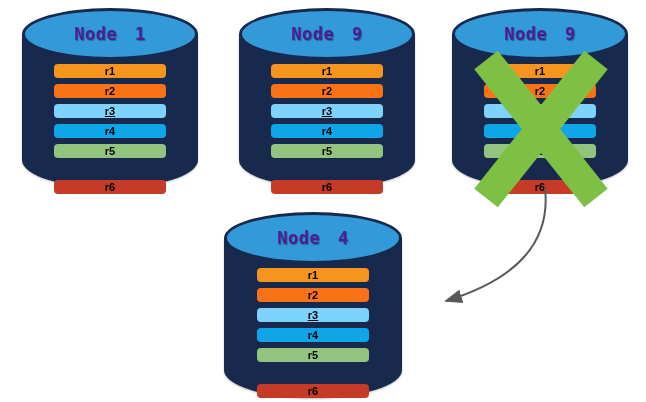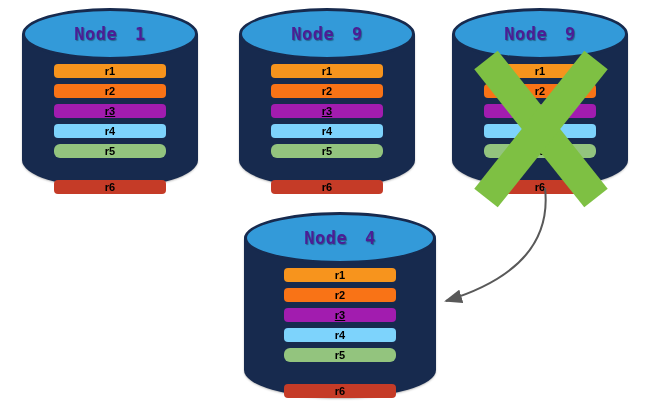--- a/index.html
+++ b/index.html
@@ -10,21 +10,21 @@
     background: #ffffff;
     overflow: hidden;
     font-family: "Liberation Sans", sans-serif;
   }
 
   
   .node { position: absolute; }
   .pos-n1 { left: 22px;  top: 8px;   width: 176px; height: 180px; }
   .pos-n2 { left: 239px; top: 8px;   width: 176px; height: 180px; }
   .pos-n3 { left: 452px; top: 8px;   width: 176px; height: 180px; }
-  .pos-n4 { left: 244px; top: 212px; width: 192px; height: 186px; }
+  .pos-n4 { left: 224px; top: 212px; width: 178px; height: 186px; }
 
   .cyl-body {
     position: absolute;
     left: 0; right: 0; top: 26px; bottom: 0;
     background: #172A4E;
     border-radius: 0 0 50% 50% / 0 0 28px 28px;
     box-shadow: 0 1px 2px rgba(0,0,0,0.25);
   }
   .cyl-top {
     position: absolute;
@@ -67,23 +67,23 @@
     justify-content: center;
   }
   .row-label {
     color: #000000;
     font-weight: bold;
     font-size: 11px;
     line-height: 14px;
   }
   .rc0 { background: #F7941D; }
   .rc1 { background: #f97316; }
-  .rc2 { background: #a21caf; text-decoration: underline; }
-  .rc3 { background: #7dd3fc; }
-  .rc4 { background: #93C47E; border-radius: 6px; }
+  .rc2 { background: #7dd3fc; text-decoration: underline; }
+  .rc3 { background: #0ea5e9; }
+  .rc4 { background: #93C47E; }
   .rc5 { background: #C53B27; margin-top: 16px; }
 
   
   .fail-x {
     position: absolute;
     left: 14px; top: 40px;
     width: 150px; height: 158px;
     overflow: visible;
     z-index: 5;
   }

